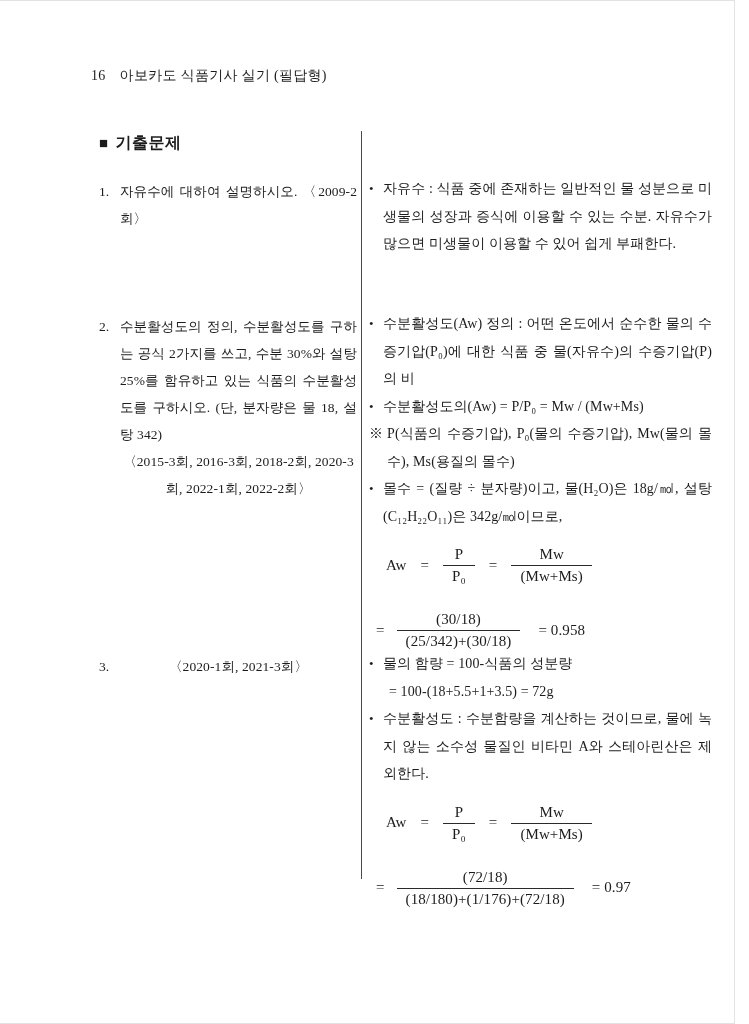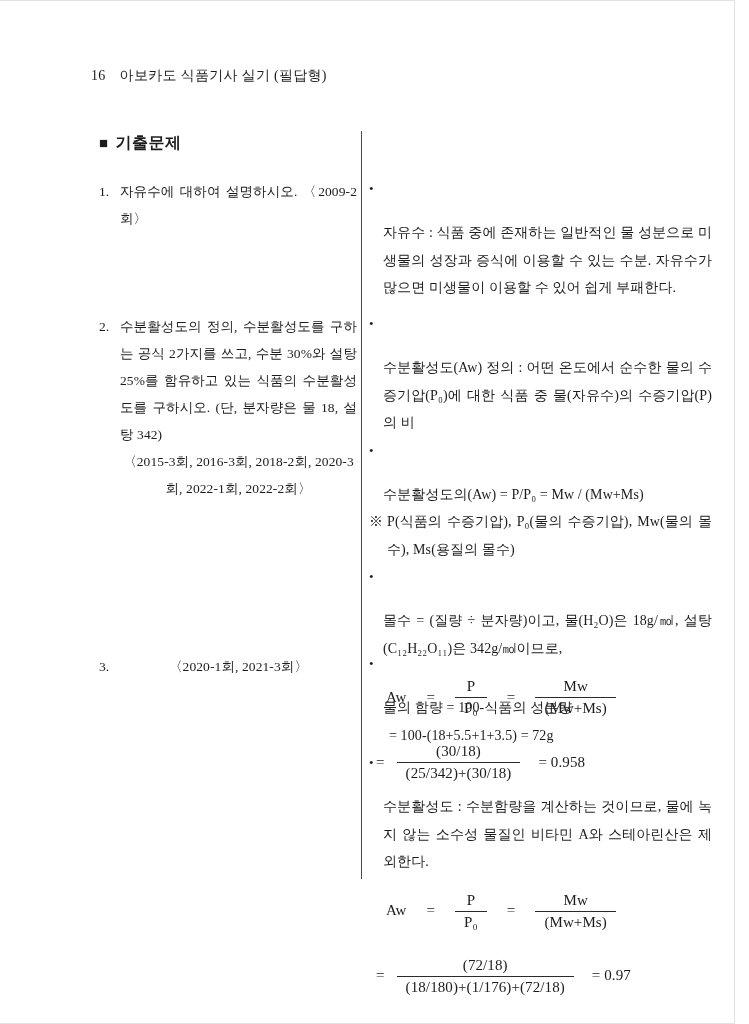--- a/index.html
+++ b/index.html
@@ -70,34 +70,34 @@
   .answer {
     position: absolute;
     left: 369px;
     width: 343px;
     font-size: 14px;
     line-height: 27.5px;
     letter-spacing: 0.1px;
   }
   .bullet-item { display: flex; }
   .bullet-item .bullet { width: 14px; flex-shrink: 0; font-size: 13px; }
-  .bullet-item .b-text { flex: 1; text-align: justify; margin-top: 44px; }
+  .bullet-item .b-text { flex: 1; text-align: justify; }
   .note-item { display: flex; }
   .note-item .note-marker { width: 18px; flex-shrink: 0; }
   .note-item .note-text { flex: 1; text-align: justify; }
   .sub-line { padding-left: 20px; }
 
   
   .formula { margin-top: 14px; font-size: 15px; }
   .f-line {
     display: flex;
     align-items: center;
     white-space: nowrap;
   }
-  .f-line-1 { padding-left: 17px; gap: 20px; }
+  .f-line-1 { padding-left: 17px; gap: 14px; }
   .f-line-2 { padding-left: 7px; gap: 12px; margin-top: 22px; }
   .frac { display: inline-block; text-align: center; line-height: 21px; }
   .frac .num { display: block; padding: 0 9px; border-bottom: 1px solid #2a2a2a; }
   .frac .den { display: block; padding: 0 9px; }
   .f-result { margin-left: 6px; }
 </style>
 </head>
 <body>
 
 <div class="page">

